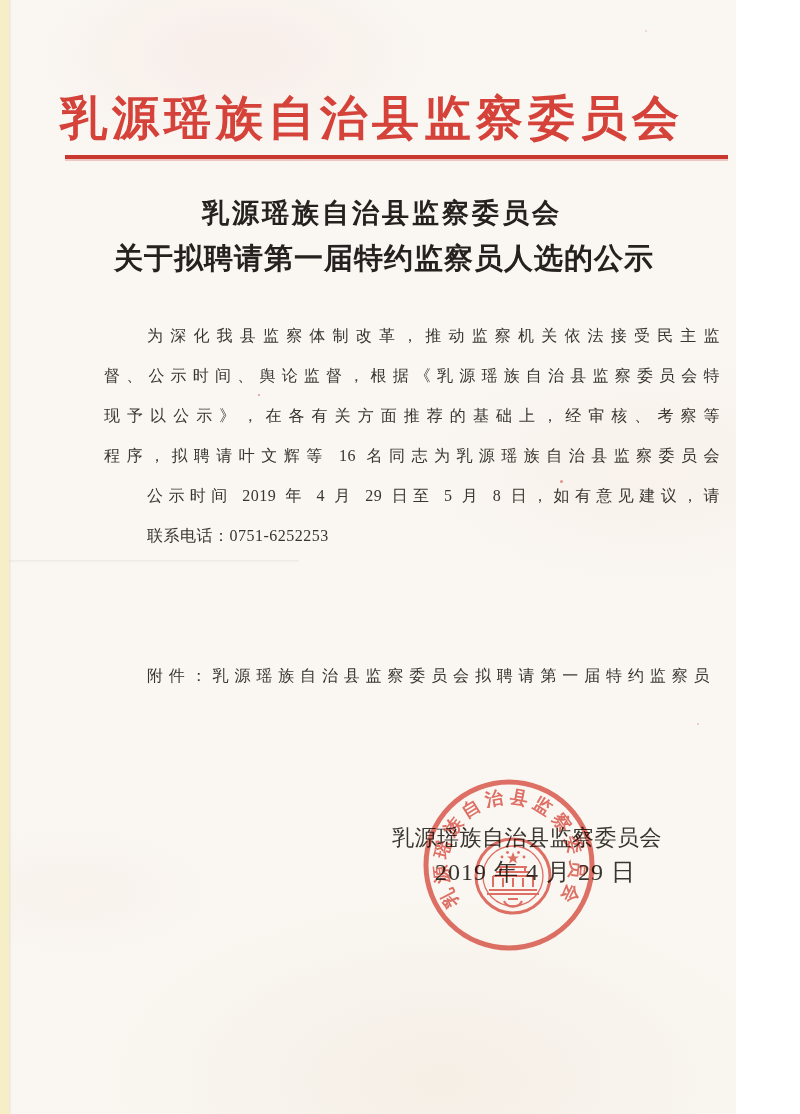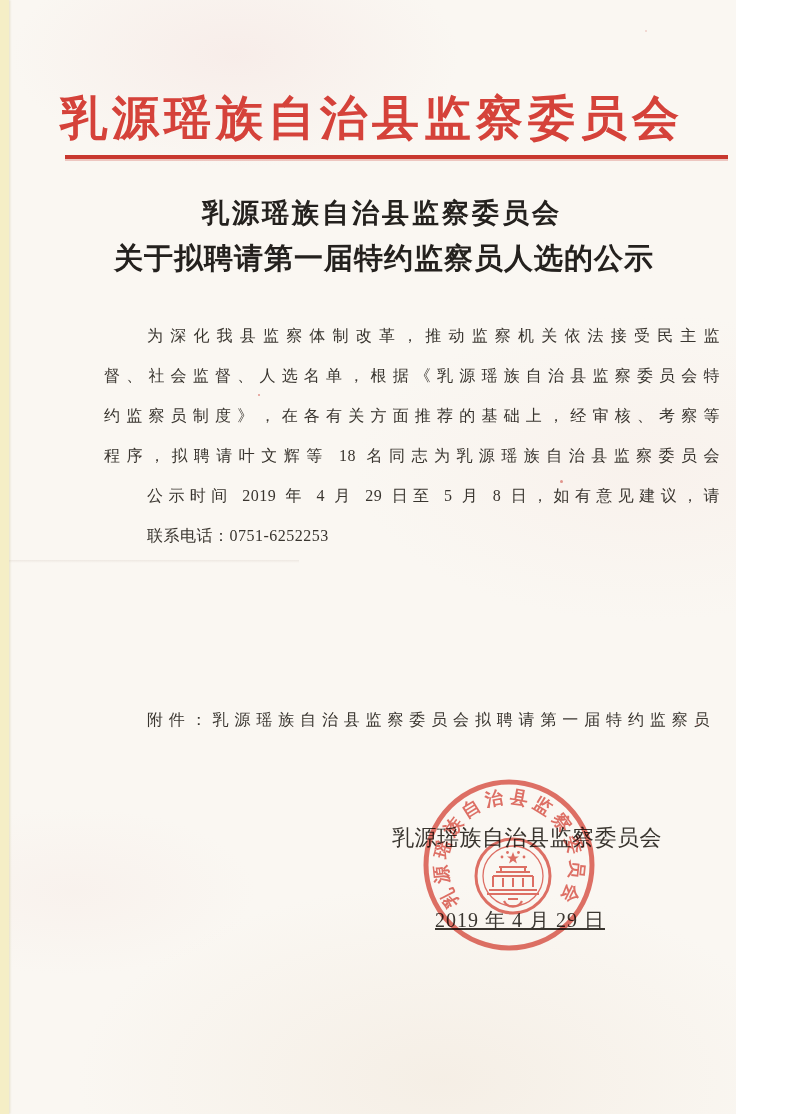--- a/index.html
+++ b/index.html
@@ -32,31 +32,31 @@
 
   .doc-title-1{position:absolute;left:0;right:0;top:196px;height:34px;margin:0;
     line-height:34px;text-align:center;transform:translateX(14px);
     font-size:27px;font-weight:700;letter-spacing:3px;color:var(--title_text,#24211e);}
 
   .doc-title-2{position:absolute;left:0;right:0;top:238px;height:40px;margin:0;
     line-height:40px;text-align:center;transform:translateX(16px);
     font-size:29px;font-weight:700;letter-spacing:1px;color:var(--title_text,#24211e);}
 
   .body-block{position:absolute;left:104px;top:316px;width:616px;}
-  .attach-block{position:absolute;left:104px;top:656px;width:616px;padding-right:10px;box-sizing:border-box;margin-top:44px;}
+  .attach-block{position:absolute;left:104px;top:656px;width:616px;padding-right:10px;box-sizing:border-box;}
 
   .doc-line{height:40px;line-height:40px;font-size:16px;color:var(--body_text,#39352f);
     white-space:nowrap;letter-spacing:0.5px;}
   .doc-line.just{white-space:normal;text-align:justify;text-align-last:justify;}
   .doc-line.indent{text-indent:43px;}
 
   .signature{position:absolute;left:392px;top:818px;height:40px;line-height:40px;
     font-size:22px;letter-spacing:0.5px;color:var(--body_text,#39352f);}
-  .sign-date{position:absolute;left:435px;top:900px;height:40px;line-height:40px;
-    font-size:20px;letter-spacing:1px;color:var(--body_text,#39352f);text-decoration:underline;}
+  .sign-date{position:absolute;left:435px;top:852px;height:40px;line-height:40px;
+    font-size:24px;letter-spacing:1px;color:var(--body_text,#39352f);}
 
   .seal{position:absolute;left:419px;top:775px;width:180px;height:180px;
     mix-blend-mode:multiply;opacity:.85;}
   .seal-ring{fill:none;stroke:var(--seal_red,#dd5a50);stroke-width:5;}
   .seal-text{fill:var(--seal_red,#dd5a50);font-size:18px;font-weight:700;letter-spacing:5px;
     font-family:"Liberation Serif","DejaVu Serif",serif;}
   .emblem *{stroke:var(--seal_red,#dd5a50);}
   .emblem .st{fill:var(--seal_red,#dd5a50);stroke:none;}
 
   .speck{position:absolute;border-radius:50%;background:rgba(205,70,58,.55);}
@@ -76,23 +76,23 @@
   <h1 class="letterhead">乳源瑶族自治县监察委员会</h1>
 
   <div class="red-rule"></div>
 
   <h2 class="doc-title-1">乳源瑶族自治县监察委员会</h2>
   <h2 class="doc-title-2">关于拟聘请第一届特约监察员人选的公示</h2>
 
   <div class="body-block">
 
   <div class="doc-line indent just">为深化我县监察体制改革，推动监察机关依法接受民主监</div>
-      <div class="doc-line just">督、社会监督、人选名单，根据《乳源瑶族自治县监察委员会特</div>
-      <div class="doc-line just">约监察员制度》，在各有关方面推荐的基础上，经审核、考察等</div>
-      <div class="doc-line just">程序，拟聘请叶文辉等 18 名同志为乳源瑶族自治县监察委员会</div>
+      <div class="doc-line just">督、公示时间、舆论监督，根据《乳源瑶族自治县监察委员会特</div>
+      <div class="doc-line just">现予以公示》，在各有关方面推荐的基础上，经审核、考察等</div>
+      <div class="doc-line just">程序，拟聘请叶文辉等 16 名同志为乳源瑶族自治县监察委员会</div>
       <div class="doc-line indent just">公示时间 2019 年 4 月 29 日至 5 月 8 日，如有意见建议，请</div>
       <div class="doc-line indent">联系电话：0751-6252253</div>
     </div>
 
   <div class="attach-block">
 
   <div class="doc-line indent just">附件：乳源瑶族自治县监察委员会拟聘请第一届特约监察员</div>
     </div>
 
   <div class="signature">乳源瑶族自治县监察委员会</div>

